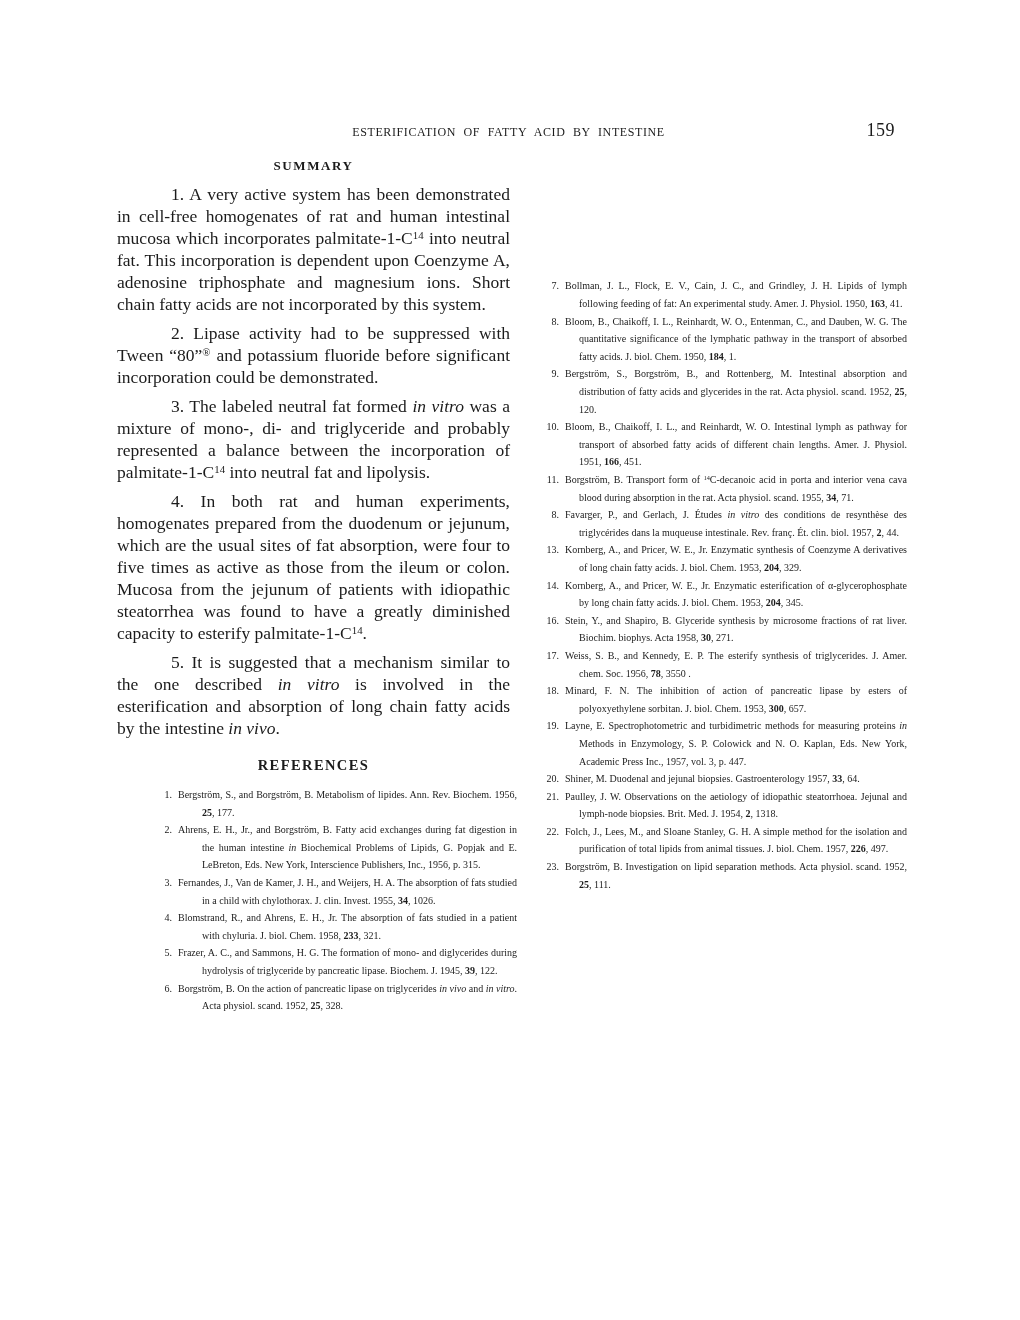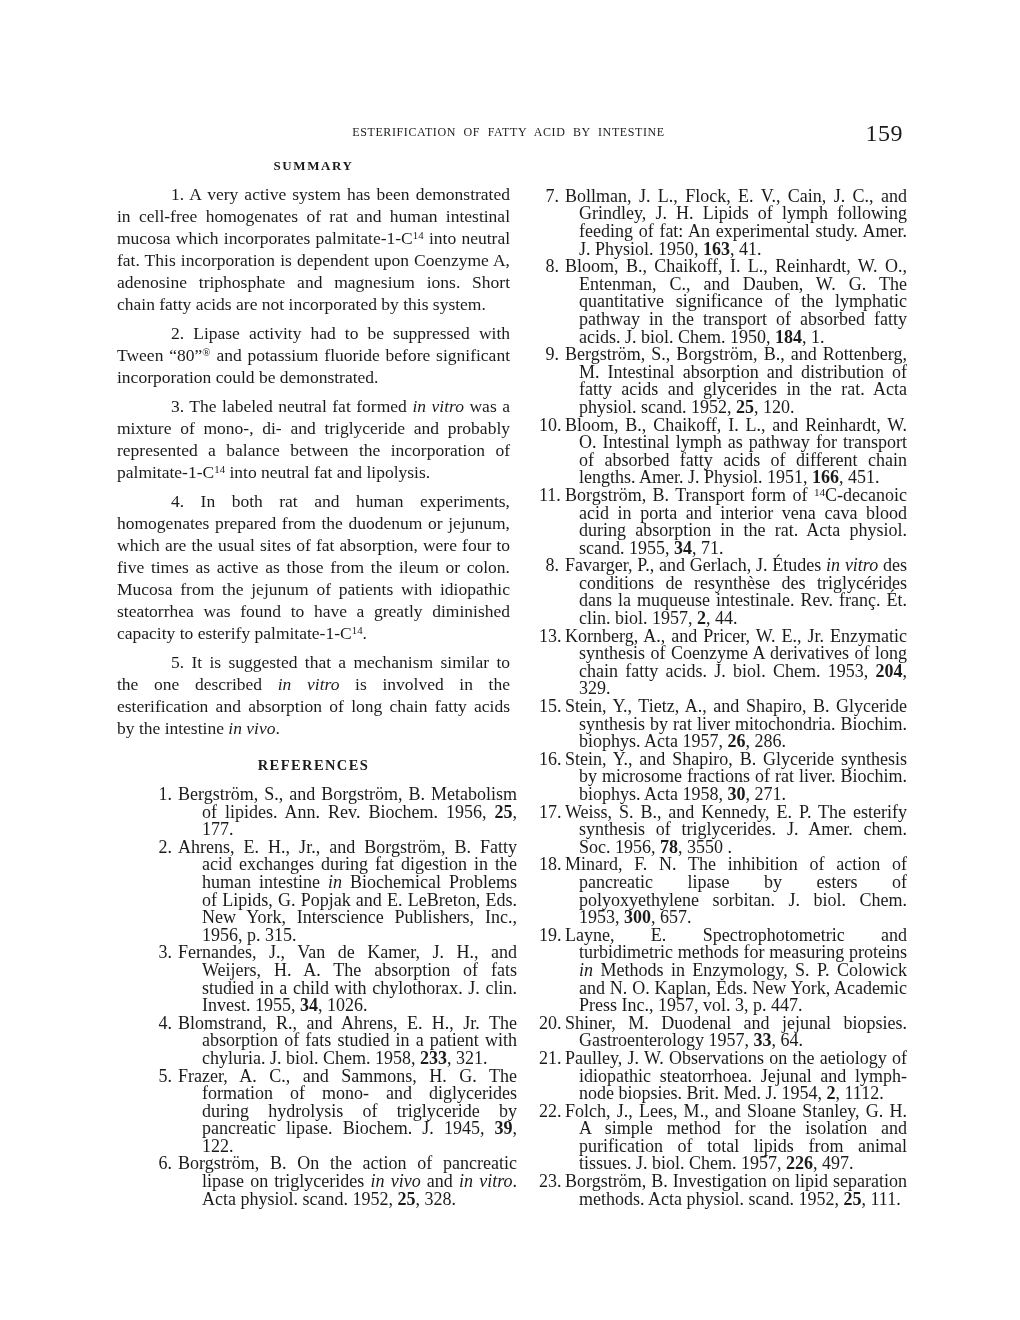--- a/index.html
+++ b/index.html
@@ -8,39 +8,39 @@
     background:#ffffff;color:#1b1b1b;
     font-family:"Liberation Serif","DejaVu Serif",serif;
     overflow:hidden;
   }
   .page{box-sizing:border-box;width:1020px;height:1320px;padding:122px 113px 0 110px;}
   .hdr{position:relative;height:22px;margin-bottom:12px;}
   .hdr-title{
     text-align:center;font-size:12px;letter-spacing:0.6px;word-spacing:4px;
     font-weight:normal;margin:0;padding-top:3px;
   }
-  .hdr-page{position:absolute;right:4px;top:-2px;font-size:24px;letter-spacing:0.5px;}
-  .cols{display:flex;gap:22px;align-items:flex-end;}
+  .hdr-page{position:absolute;right:12px;top:-2px;font-size:18px;letter-spacing:0.5px;}
+  .cols{display:flex;gap:22px;align-items:center;}
   .col-left{width:407px;}
   .col-right{width:368px;}
   .summary-heading{
     text-align:center;font-size:13px;font-weight:bold;letter-spacing:1.6px;
     margin:2px 0 9px 0;
   }
   .para{
     font-size:17.5px;line-height:22px;text-align:justify;
     text-indent:54px;margin:7px;
   }
   .refs-heading{
     text-align:center;font-size:14.5px;font-weight:bold;letter-spacing:1.4px;
     margin:18px 0 12px 0;
   }
   .refs-left{margin-left:38px;}
   .ref{
-    font-size:18px;line-height:17.6px;text-align:justify;margin:0;
+    font-size:10px;line-height:17.6px;text-align:justify;margin:0;
     padding-left:54px;text-indent:-54px;
   }
   .col-right .ref{padding-left:40px;text-indent:-40px;}
   .num{display:inline-block;width:24px;text-align:right;margin-right:6px;text-indent:0;}
   .col-right .num{width:20px;}
   .it{font-style:italic;}
   .bd{font-weight:bold;}
   sup{font-size:0.62em;vertical-align:baseline;position:relative;top:-0.45em;line-height:0;}
 </style>
 </head>
@@ -77,26 +77,26 @@
 
     <div class="col-right">
       <div>
           <div class="ref"><span class="num">7.</span><span><span>Bollman, J. L., Flock, E. V., Cain, J. C., and Grindley, J. H.  Lipids of lymph following feeding of fat: An experimental study.  Amer. J. Physiol. 1950, </span><span class="bd">163</span><span>, 41.</span></span></div>
           <div class="ref"><span class="num">8.</span><span><span>Bloom, B., Chaikoff, I. L., Reinhardt, W. O., Entenman, C., and Dauben, W. G.  The quantitative significance of the lymphatic pathway in the transport of absorbed fatty acids.  J. biol. Chem. 1950, </span><span class="bd">184</span><span>, 1.</span></span></div>
           <div class="ref"><span class="num">9.</span><span><span>Bergström, S., Borgström, B., and Rottenberg, M.  Intestinal absorption and distribution of fatty acids and glycerides in the rat.  Acta physiol. scand. 1952, </span><span class="bd">25</span><span>, 120.</span></span></div>
           <div class="ref"><span class="num">10.</span><span><span>Bloom, B., Chaikoff, I. L., and Reinhardt, W. O.  Intestinal lymph as pathway for transport of absorbed fatty acids of different chain lengths.  Amer. J. Physiol. 1951, </span><span class="bd">166</span><span>, 451.</span></span></div>
           <div class="ref"><span class="num">11.</span><span><span>Borgström, B.  Transport form of </span><sup>14</sup><span>C-decanoic acid in porta and interior vena cava blood during absorption in the rat.  Acta physiol. scand. 1955, </span><span class="bd">34</span><span>, 71.</span></span></div>
           <div class="ref"><span class="num">8.</span><span><span>Favarger, P., and Gerlach, J.  Études </span><span class="it">in vitro</span><span> des conditions de resynthèse des triglycérides dans la muqueuse intestinale.  Rev. franç. Ét. clin. biol. 1957, </span><span class="bd">2</span><span>, 44.</span></span></div>
           <div class="ref"><span class="num">13.</span><span><span>Kornberg, A., and Pricer, W. E., Jr.  Enzymatic synthesis of Coenzyme A derivatives of long chain fatty acids.  J. biol. Chem. 1953, </span><span class="bd">204</span><span>, 329.</span></span></div>
-          <div class="ref"><span class="num">15.</span><span><span>Stein, Y., Tietz, A., and Shapiro, B.  Glyceride synthesis by rat liver mitochondria.  Biochim. biophys. Acta 1957, </span><span class="bd">26</span><span>, 286.</span></span></div>
+          <div class="ref"><span class="num">14.</span><span><span>Kornberg, A., and Pricer, W. E., Jr.  Enzymatic esterification of α-glycerophosphate by long chain fatty acids.  J. biol. Chem. 1953, </span><span class="bd">204</span><span>, 345.</span></span></div>
           <div class="ref"><span class="num">16.</span><span><span>Stein, Y., and Shapiro, B.  Glyceride synthesis by microsome fractions of rat liver.  Biochim. biophys. Acta 1958, </span><span class="bd">30</span><span>, 271.</span></span></div>
           <div class="ref"><span class="num">17.</span><span><span>Weiss, S. B., and Kennedy, E. P.  The esterify synthesis of triglycerides.  J. Amer. chem. Soc. 1956, </span><span class="bd">78</span><span>, 3550 .</span></span></div>
           <div class="ref"><span class="num">18.</span><span><span>Minard, F. N.  The inhibition of action of pancreatic lipase by esters of polyoxyethylene sorbitan.  J. biol. Chem. 1953, </span><span class="bd">300</span><span>, 657.</span></span></div>
           <div class="ref"><span class="num">19.</span><span><span>Layne, E.  Spectrophotometric and turbidimetric methods for measuring proteins </span><span class="it">in</span><span> Methods in Enzymology, S. P. Colowick and N. O. Kaplan, Eds.  New York, Academic Press Inc., 1957, vol. 3, p. 447.</span></span></div>
           <div class="ref"><span class="num">20.</span><span><span>Shiner, M.  Duodenal and jejunal biopsies.  Gastroenterology 1957, </span><span class="bd">33</span><span>, 64.</span></span></div>
-          <div class="ref"><span class="num">21.</span><span><span>Paulley, J. W.  Observations on the aetiology of idiopathic steatorrhoea.  Jejunal and lymph-node biopsies.  Brit. Med. J. 1954, </span><span class="bd">2</span><span>, 1112.</span></span></div>
+          <div class="ref"><span class="num">21.</span><span><span>Paulley, J. W.  Observations on the aetiology of idiopathic steatorrhoea.  Jejunal and lymph-node biopsies.  Brit. Med. J. 1954, </span><span class="bd">2</span><span>, 1318.</span></span></div>
           <div class="ref"><span class="num">22.</span><span><span>Folch, J., Lees, M., and Sloane Stanley, G. H.  A simple method for the isolation and purification of total lipids from animal tissues.  J. biol. Chem. 1957, </span><span class="bd">226</span><span>, 497.</span></span></div>
           <div class="ref"><span class="num">23.</span><span><span>Borgström, B.  Investigation on lipid separation methods.  Acta physiol. scand. 1952, </span><span class="bd">25</span><span>, 111.</span></span></div>
         </div>
     </div>
 
   </div>
 </div>
 
 </body></html>

